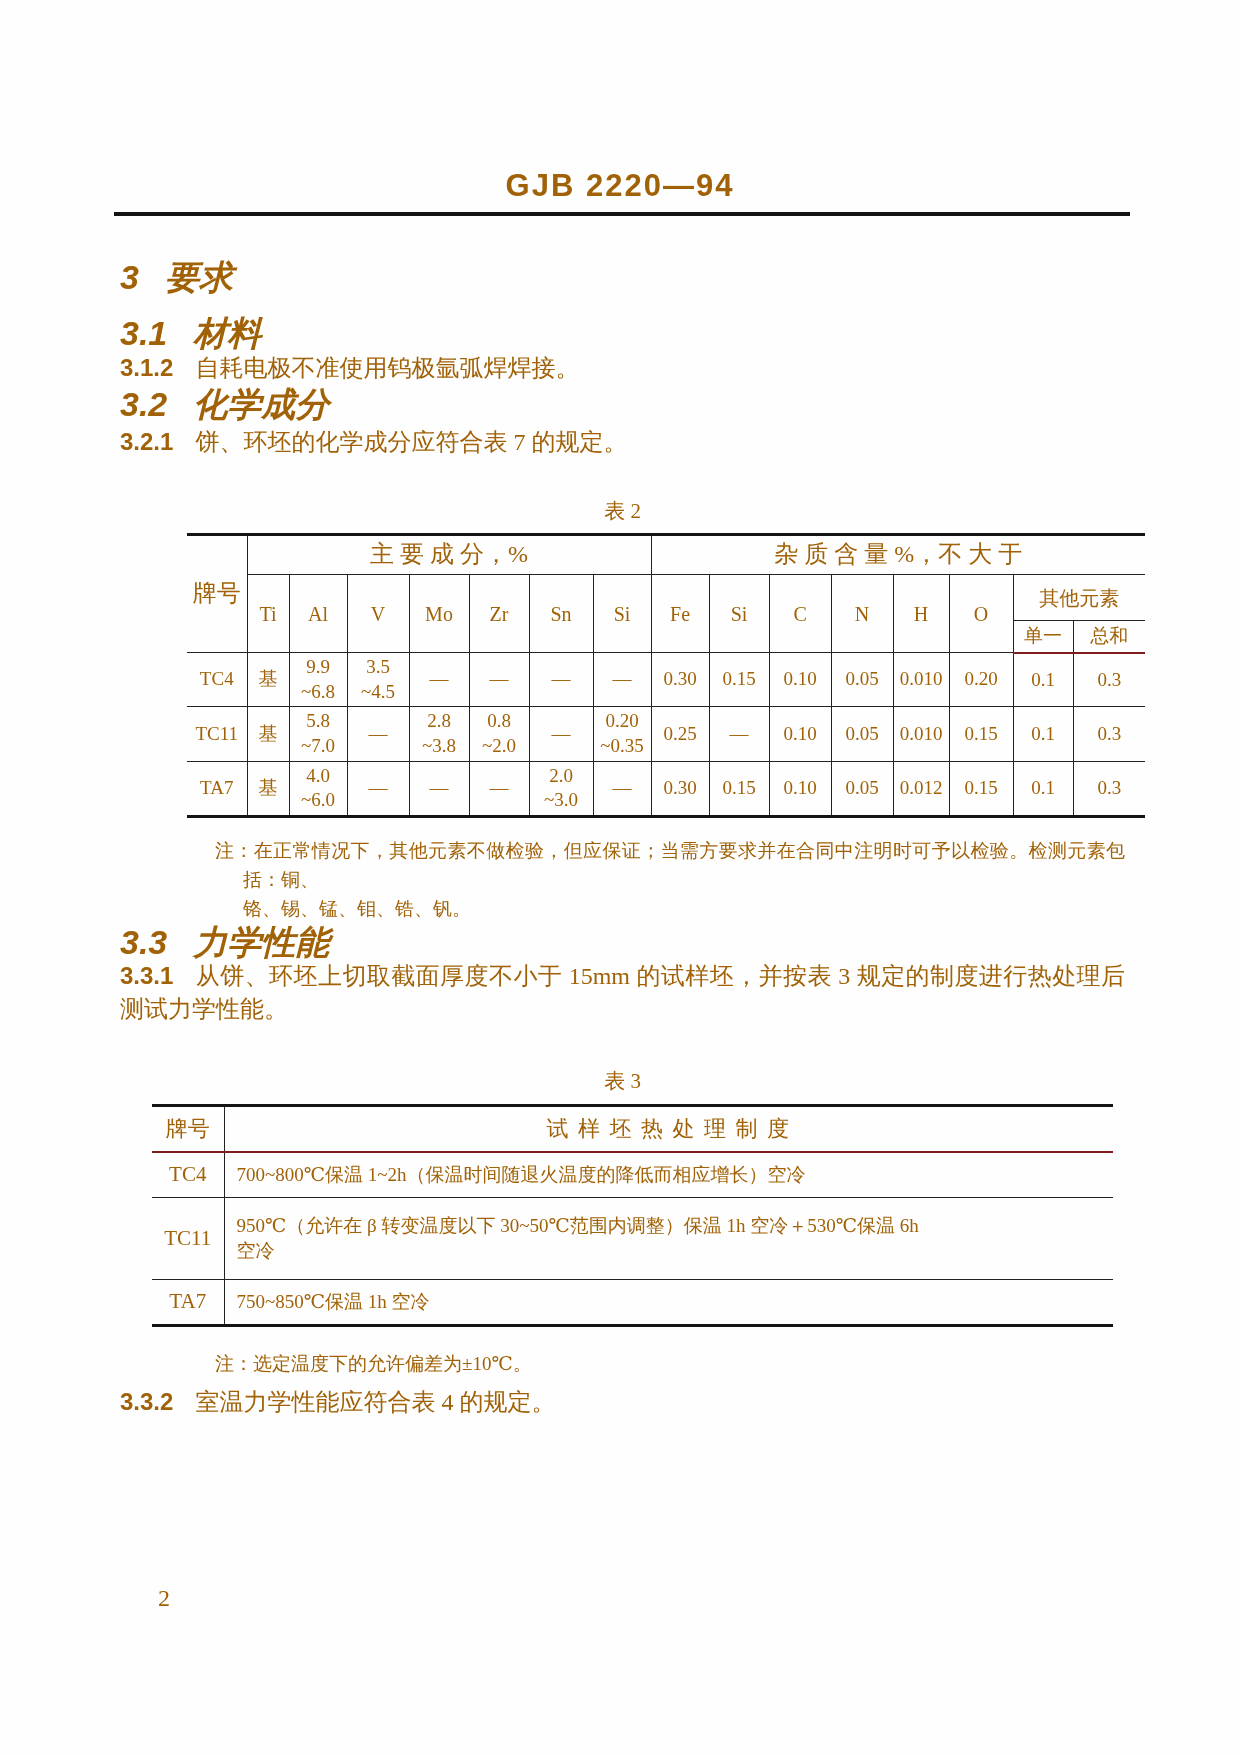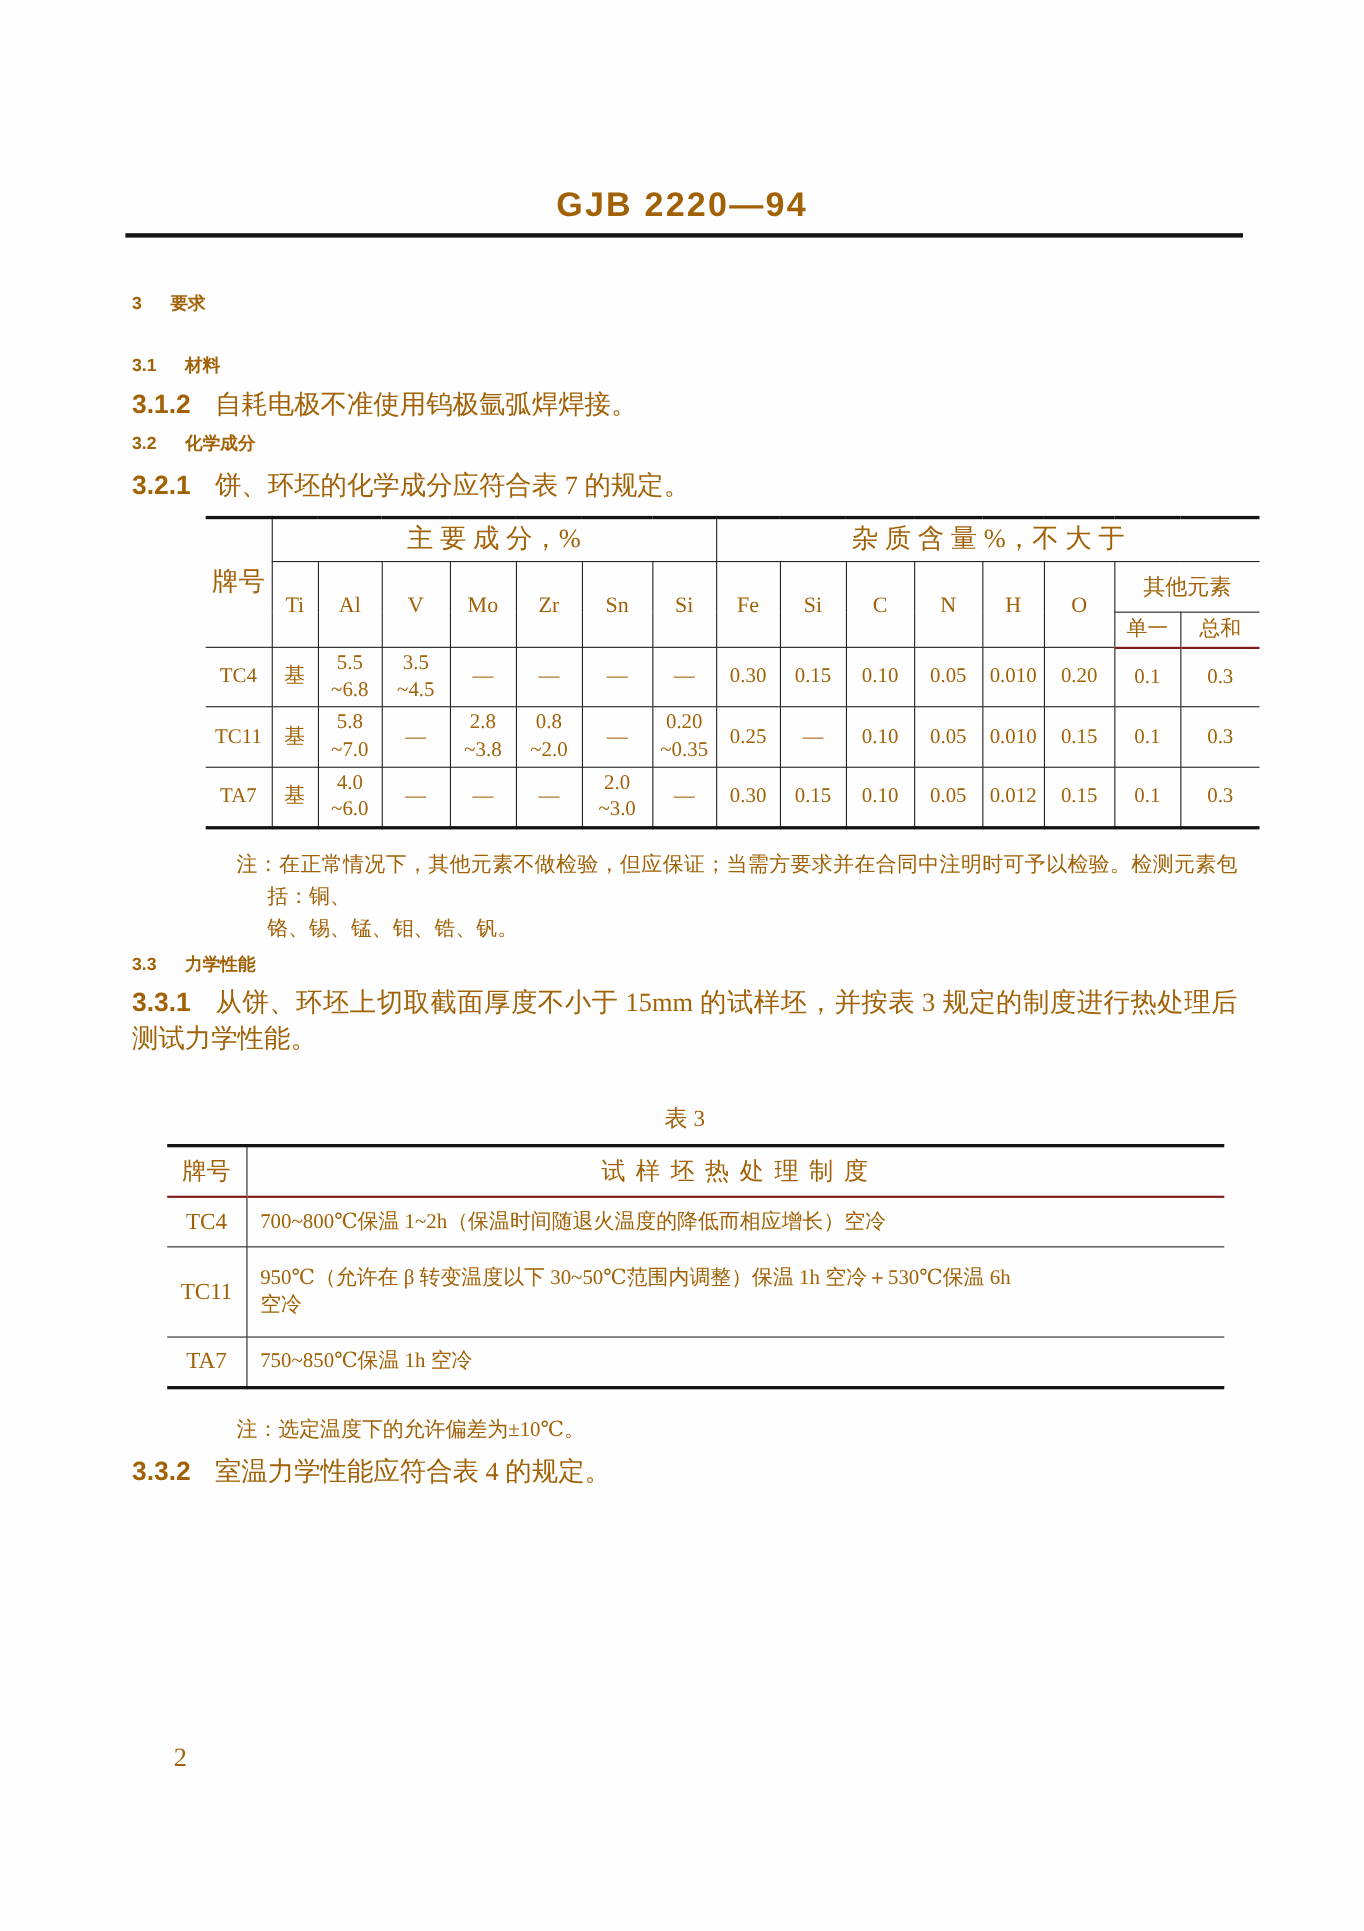--- a/index.html
+++ b/index.html
@@ -21,22 +21,23 @@
     font-family:"Liberation Sans","DejaVu Sans",sans-serif;
     font-size:31px; font-weight:bold; letter-spacing:2px;
     line-height:1;
   }
   .header-rule {
     border:none; border-top:4px solid #141414;
     margin:11px 0 0 -6px; width:1016px;
   }
 
   .sec-heading {
-    font-size:16px; font-weight:bold; line-height:30px;
+    font-size:34px; font-weight:bold; line-height:30px;
     font-family:"Liberation Sans","DejaVu Sans",sans-serif;
+    font-style:italic;
   }
   .sec-heading .cnum { margin-right:26px; }
   .h-s3  { margin-top:46px; }
   .h-s31 { margin-top:26px; }
   .h-s32 { margin-top:3px; }
   .h-s33 { margin-top:4px; }
 
   .clause { font-size:24px; line-height:35px; text-align:justify; }
   .clause .cnum { font-weight:bold; margin-right:22px; font-family:"Liberation Sans","DejaVu Sans",sans-serif; }
   .p-311 { margin-top:8px; }
@@ -112,20 +113,21 @@
     </p>
 
     <div class="sec-heading h-s32">
       <span class="cnum">3.2</span><span>化学成分</span>
     </div>
 
     <p class="clause p-321">
       <span class="cnum">3.2.1</span><span>饼、环坯的化学成分应符合表 7 的规定。</span>
     </p>
 
+    <div class="tbl-caption cap-2">表 2</div>
 
     <table class="gbtable table2">
       <colgroup>
         <col style="width:60px">
           <col style="width:42px">
           <col style="width:58px">
           <col style="width:62px">
         <col style="width:60px">
           <col style="width:60px">
           <col style="width:64px">
@@ -163,21 +165,21 @@
         </tr>
         <tr class="oth-row">
           <th>单一</th>
           <th>总和</th>
         </tr>
       </thead>
       <tbody>
         <tr>
           <th class="brand">TC4</th>
           <td>基</td>
-          <td>5.5
+          <td>9.9
 ~6.8</td>
           <td>3.5
 ~4.5</td>
           <td>—</td>
           <td>—</td>
           <td>—</td>
           <td>—</td>
           <td>0.30</td>
           <td>0.15</td>
           <td>0.10</td>

